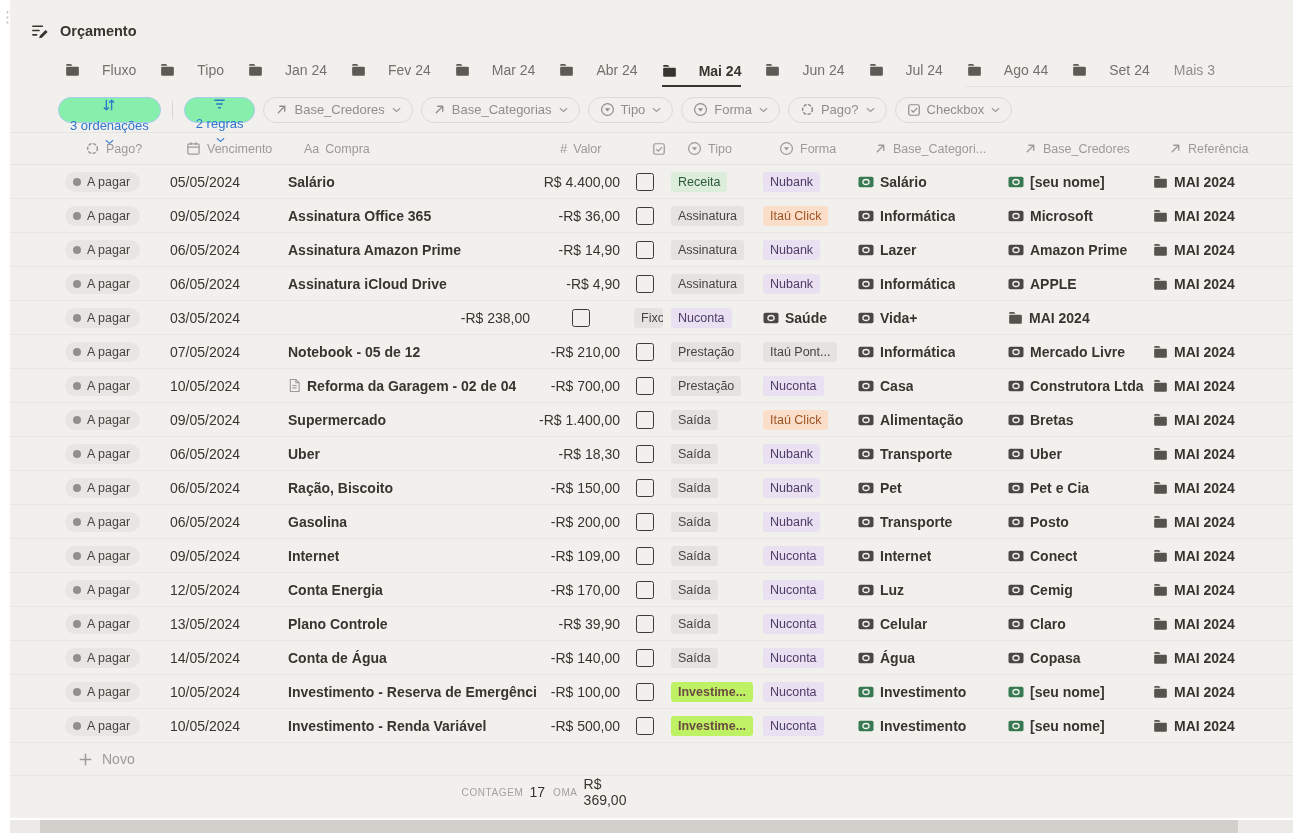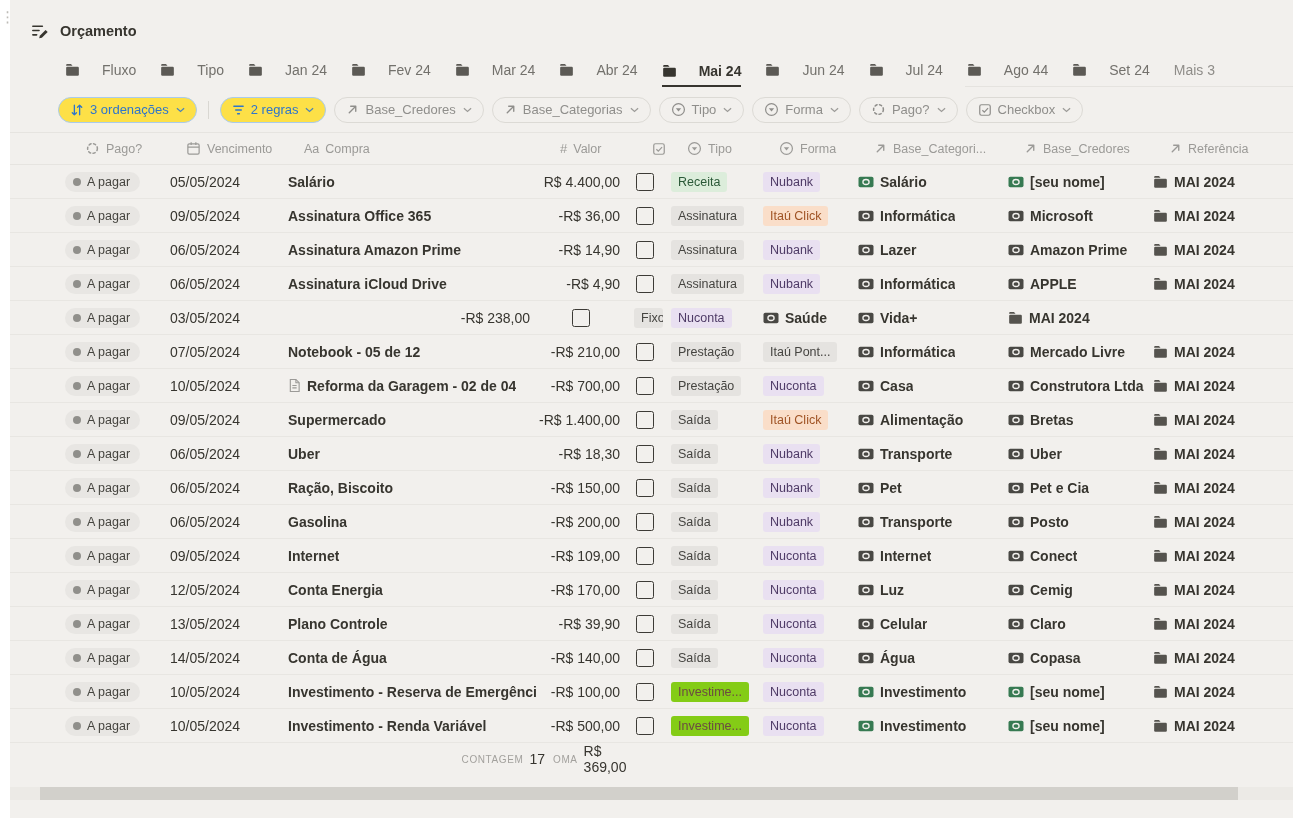--- a/index.html
+++ b/index.html
@@ -23,21 +23,21 @@
   .tab.active{color:#37352F;font-weight:700;border-bottom:2.5px solid #37352F;padding-bottom:6.5px;}
   .tab.active .t-ico{color:#37352F;}
   .tab-more{color:#8F8D89;font-size:14px;padding-bottom:9px;cursor:pointer;}
   .tabs-divider{position:absolute;left:955px;right:0;top:86px;height:1px;background:#E5E3DF;}
 
   
   .toolbar{margin:9px 0 0 48px;display:flex;align-items:center;gap:8px;height:27px;}
   .pill{display:flex;align-items:center;gap:6px;height:26px;padding:0 11px;border-radius:13px;
         border:1px solid #DCDAD5;color:#8F8E8B;font-size:13px;background:transparent;cursor:pointer;white-space:nowrap;}
   .pill .p-ico{display:flex;align-items:center;}
-  .pill.blue{color:#2E75CC;background:#fde047;border-color:#A9CBEC;}
+  .pill.blue{color:#2E75CC;background:#86efac;border-color:#A9CBEC;flex-direction:column;}
   .tb-divider{width:1px;height:18px;background:#D9D7D2;margin:0 3px;}
   .chev{display:flex;margin-left:1px;opacity:.85;}
 
   
   .thead{margin-top:9px;display:grid;grid-template-columns:101px 118px 256px 90px 37px 92px 95px 150px 145px 1fr;
          padding-left:68px;height:31px;border-top:1px solid #E6E4E0;border-bottom:1px solid #E6E4E0;
          color:#9B9A97;font-size:12.5px;}
   .hc{display:flex;align-items:center;gap:6px;padding-left:7px;overflow:hidden;white-space:nowrap;cursor:pointer;}
   .hc .glyph{font-size:12px;color:#9B9A97;}
   .hc.center{justify-content:center;padding-left:0;}
@@ -56,21 +56,21 @@
   .pill-status{display:inline-flex;align-items:center;gap:6px;height:20px;padding:0 10px 0 8px;
                border-radius:10px;background:#E8E6E3;font-size:12.5px;color:#45443F;cursor:pointer;}
   .pill-status .dot{width:8px;height:8px;border-radius:50%;background:#908F8B;}
 
   .tag{display:inline-block;height:20px;line-height:20px;padding:0 7px;border-radius:3px;font-size:12.5px;
        max-width:84px;overflow:hidden;text-overflow:clip;cursor:pointer;}
   .tag-gray{background:#E5E3E0;color:#454440;}
   .tag-green{background:#DCEDDB;color:#2B5938;}
   .tag-purple{background:#E9E0F1;color:#4E3A66;}
   .tag-orange{background:#FADEC9;color:#9F5324;}
-  .tag-red{background:#84cc16;color:#6B4B41;}
+  .tag-red{background:#bef264;color:#6B4B41;font-weight:bold;}
 
   .link{color:#37352F;font-weight:700;text-decoration:underline;text-decoration-thickness:1px;
         text-underline-offset:3px;text-decoration-color:rgba(55,53,47,.28);cursor:pointer;overflow:hidden;}
   .c-compra .link{font-weight:700;}
   .cbox{width:16px;height:16px;border:1.5px solid #3D3B36;border-radius:2.5px;background:transparent;cursor:pointer;}
   .mico{display:flex;flex:0 0 auto;}
   .mico-green{color:#377A52;}
   .mico-dark{color:#494844;}
   .fold-ico{display:flex;color:#55534E;flex:0 0 auto;}
   .doc-ico{display:flex;flex:0 0 auto;}
@@ -1324,20 +1324,28 @@
             <svg width="15" height="14" viewBox="0 0 16 15">
               <path fill="currentColor" d="M1.2 2.4c0-.8.6-1.4 1.4-1.4h3.8l1.6 1.9H1.2z"></path>
               <rect x="1.2" y="4.1" width="13.6" height="9.6" rx="1.3" fill="currentColor"></rect>
             </svg>
           </span>
       <span class="link">MAI 2024</span>
     </div>
   </div>
     </div>
 
+  <div class="new-row">
+    <span style="display:flex;color:#9B9A97;">
+      <svg width="15" height="15" viewBox="0 0 16 16" fill="none" stroke="currentColor" stroke-width="1.6" stroke-linecap="round">
+          <path d="M8 2.5v11M2.5 8h11"></path>
+        </svg>
+    </span>
+    <span>Novo</span>
+  </div>
 
   <div class="tfoot">
     <span class="sp"></span>
     <span class="agg agg-count">
       <span class="lbl">CONTAGEM</span>
       <span class="val">17</span>
     </span>
     <span class="agg agg-sum">
       <span class="lbl">OMA</span>
       <span class="val">R$ 369,00</span>

